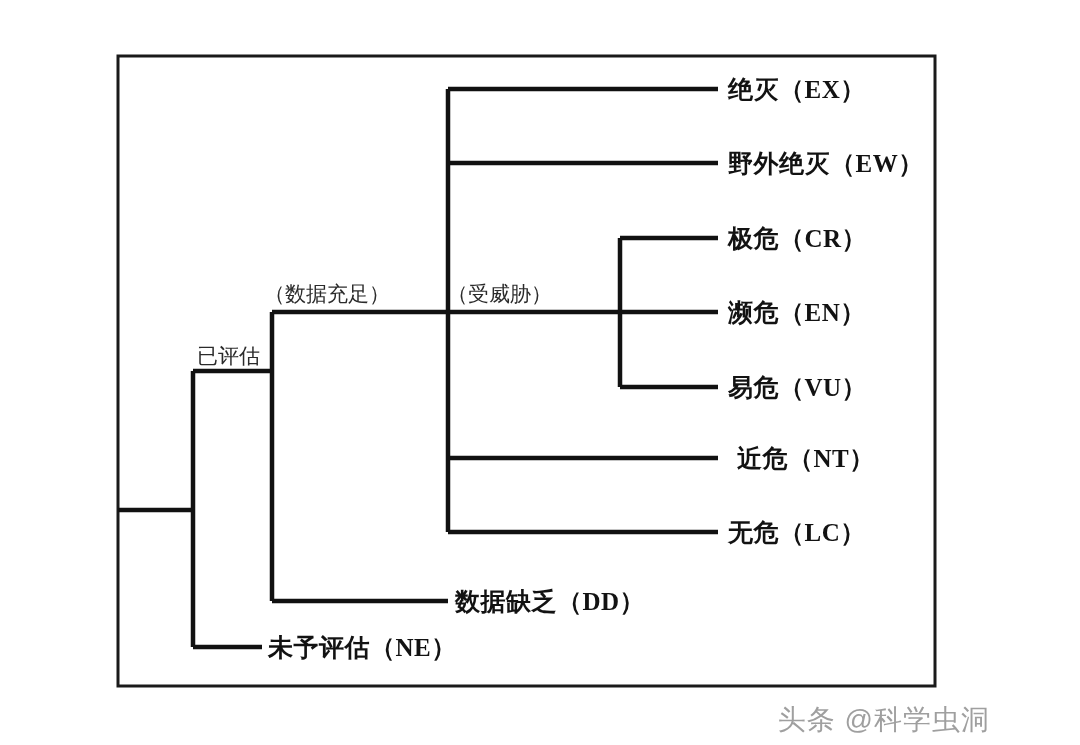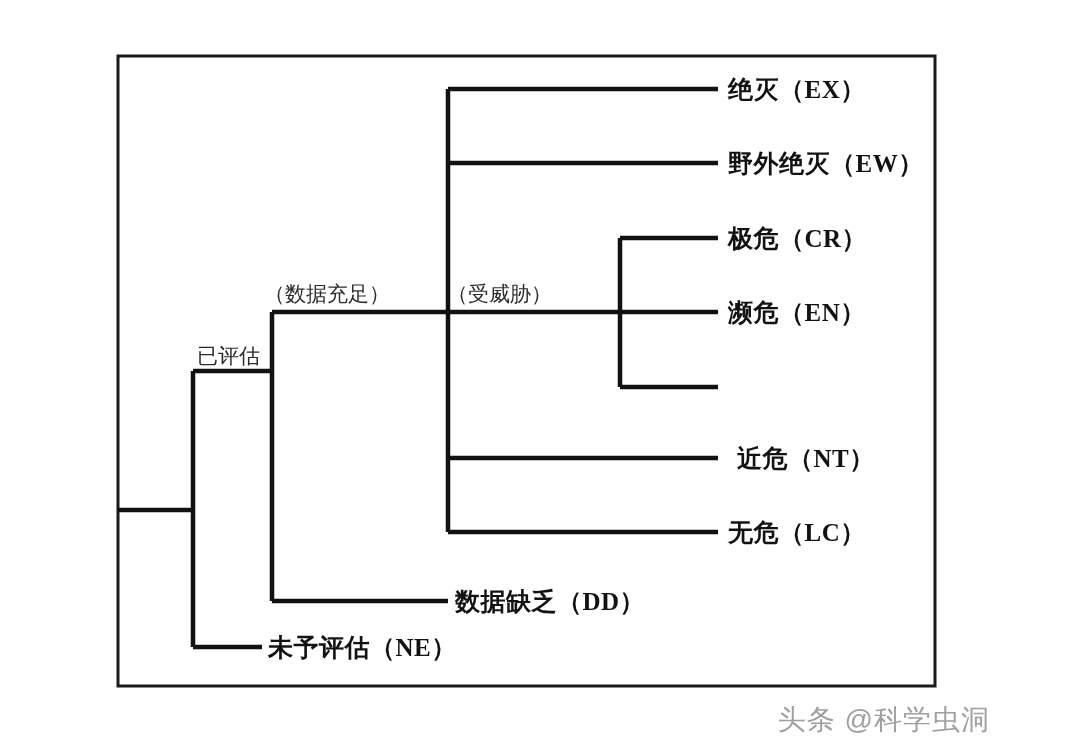--- a/index.html
+++ b/index.html
@@ -98,20 +98,21 @@
       <line x1="620" y1="238" x2="718" y2="238"></line>
       <line x1="620" y1="312" x2="718" y2="312"></line>
       <line x1="620" y1="387" x2="718" y2="387"></line>
     </g>
   </svg>
 
   <div class="leaf-label" style="left:728px; top:89px;">绝灭（EX）</div>
   <div class="leaf-label" style="left:728px; top:163px;text-align:right;">野外绝灭（EW）</div>
   <div class="leaf-label" style="left:728px; top:312px;">濒危（EN）</div>
   <div class="leaf-label" style="left:728px; top:238px;">极危（CR）</div>
+  <div class="leaf-label" style="left:728px; top:387px;">易危（VU）</div>
   <div class="leaf-label" style="left:728px; top:458px;margin-left:9px;">近危（NT）</div>
   <div class="leaf-label" style="left:728px; top:532px;">无危（LC）</div>
   <div class="leaf-label" style="left:455px; top:601px;">数据缺乏（DD）</div>
   <div class="leaf-label" style="left:268px; top:647px;">未予评估（NE）</div>
 
   <div class="node-label" style="left:197px; top:356px;text-align:right;">已评估</div>
   <div class="node-label" style="left:264px; top:294px;">（数据充足）</div>
   <div class="node-label" style="left:447px; top:294px;">（受威胁）</div>
 
   <div class="watermark">头条 @科学虫洞</div>

